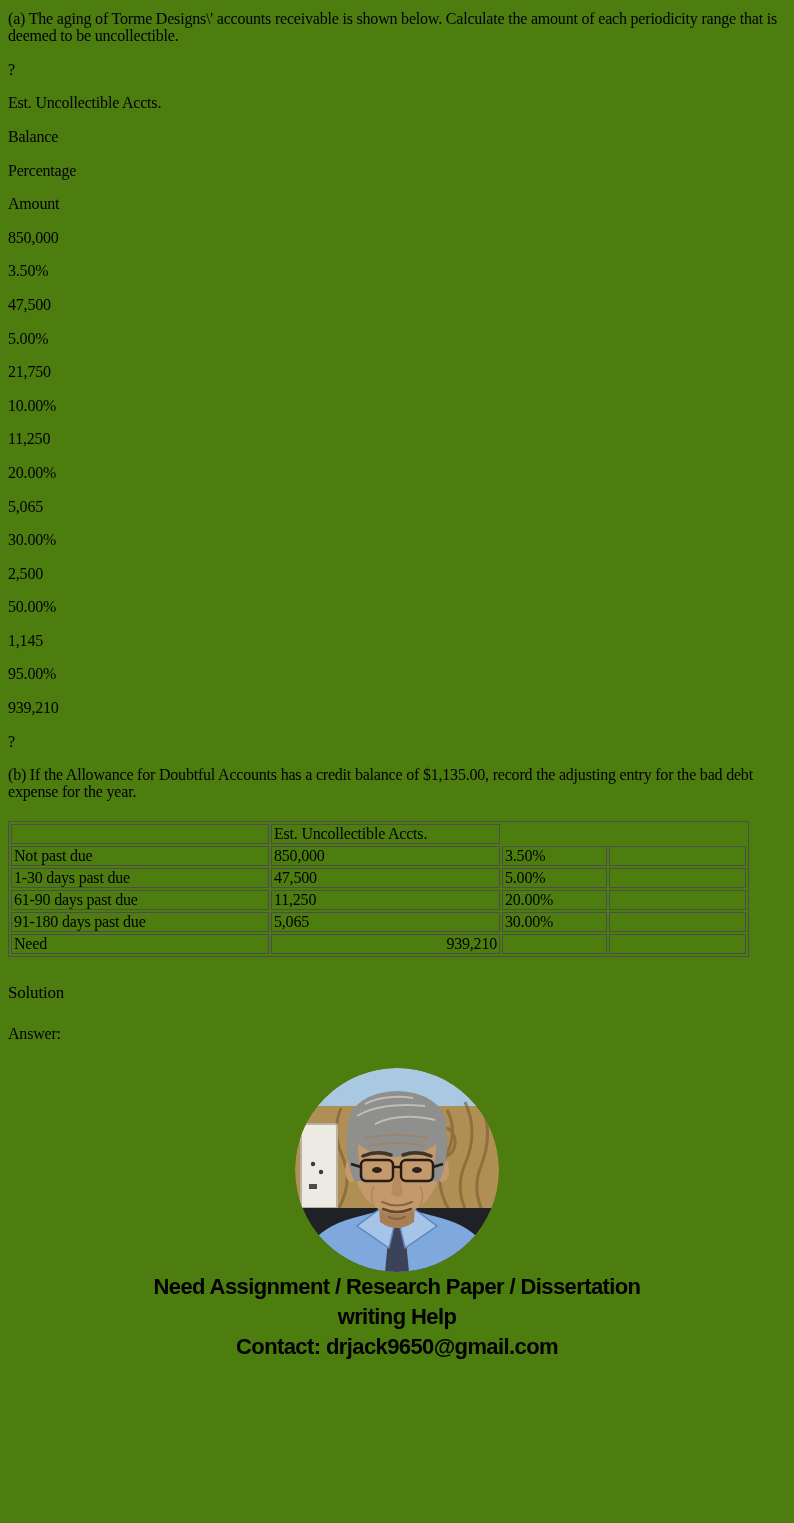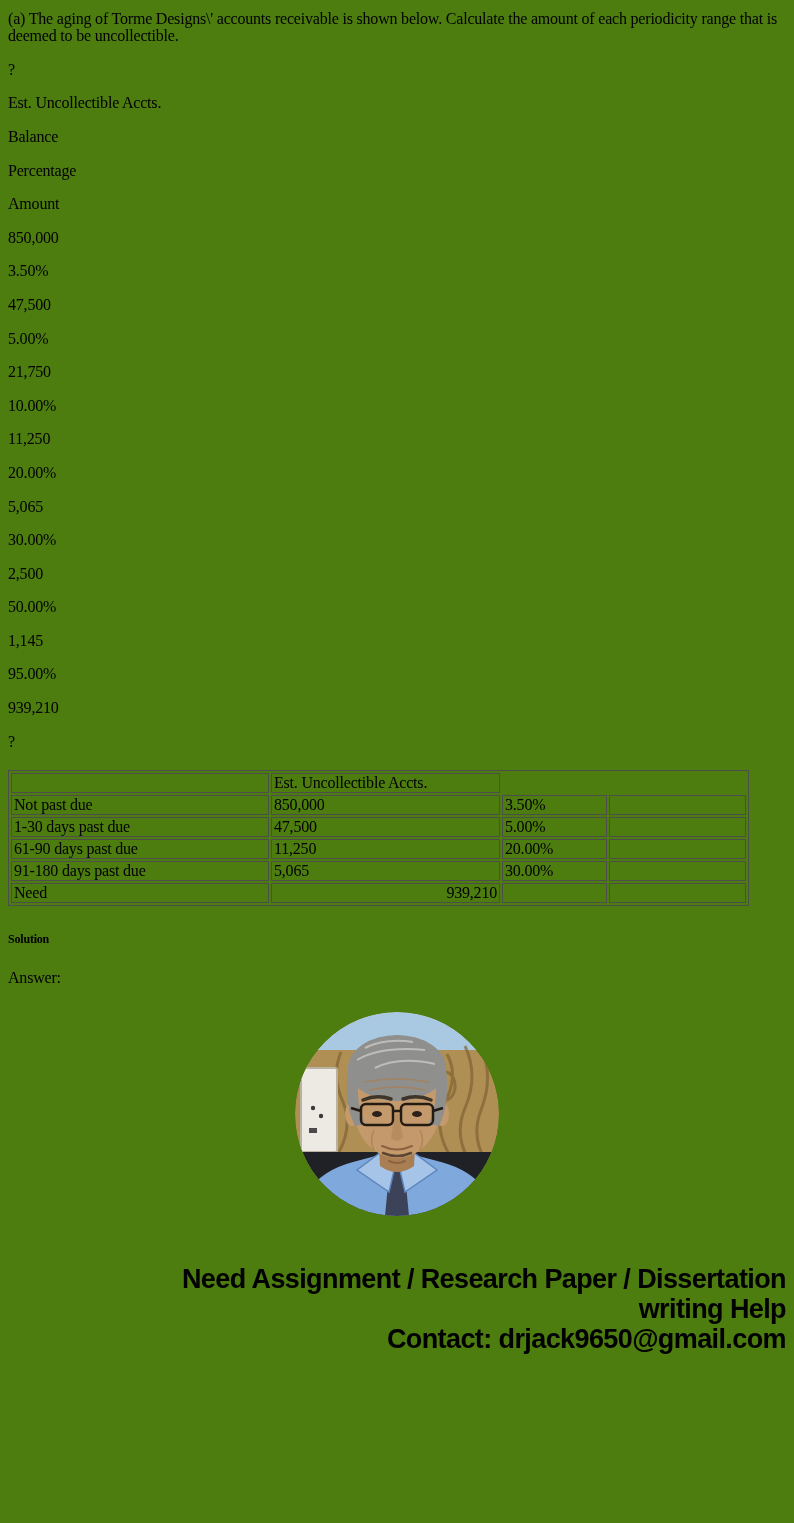--- a/index.html
+++ b/index.html
@@ -20,32 +20,32 @@
   table.aging td {
     box-sizing:border-box; border:1px solid #4d4d4d;
     padding:0 2px; height:20px; line-height:17px;
     font-size:16px; letter-spacing:-0.2px;
     overflow:hidden; white-space:nowrap; vertical-align:middle;
     font-weight:normal; text-align:left;
   }
   table.aging td.noborder { border:none; }
   table.aging td.right { text-align:right; }
 
-  h3.solution { margin:26px 0 0; font-size:12px; font-weight:bold; letter-spacing:-0.2px; }
+  h3.solution { margin:26px 0 0; font-size:17px; font-weight:normal; letter-spacing:-0.2px; }
   p.answer { margin:22px 0 0; }
 
   .avatar-wrap {
     width:204px; height:204px; margin:26px auto 0;
     border-radius:50%; overflow:hidden;
   }
 
   .footer {
-    margin-top:48px; text-align:right;
+    text-align:center;
     font-family:"Liberation Sans", sans-serif; font-weight:700;
-    font-size:27px; line-height:30px; color:#000; letter-spacing:-0.6px;
+    font-size:22px; line-height:30px; color:#000; letter-spacing:-0.6px;
   }
 </style>
 </head>
 <body>
 
 <div class="page">
 
   <p>(a) The aging of Torme Designs\' accounts receivable is shown below. Calculate the amount of each periodicity range that is deemed to be uncollectible.</p>
 
   <p>?</p>
@@ -63,20 +63,21 @@
   <p>20.00%</p>
   <p>5,065</p>
   <p>30.00%</p>
   <p>2,500</p>
   <p>50.00%</p>
   <p>1,145</p>
   <p>95.00%</p>
   <p>939,210</p>
   <p>?</p>
 
+  <p>(b)  If the Allowance for Doubtful Accounts has a credit balance of $1,135.00, record the adjusting entry for the bad debt expense for the year.</p>
 
   <table class="aging">
     <colgroup>
       <col style="width:258px">
         <col style="width:229px">
         <col style="width:105px">
         <col style="width:137px">
     </colgroup>
     <tbody>
         <tr>

